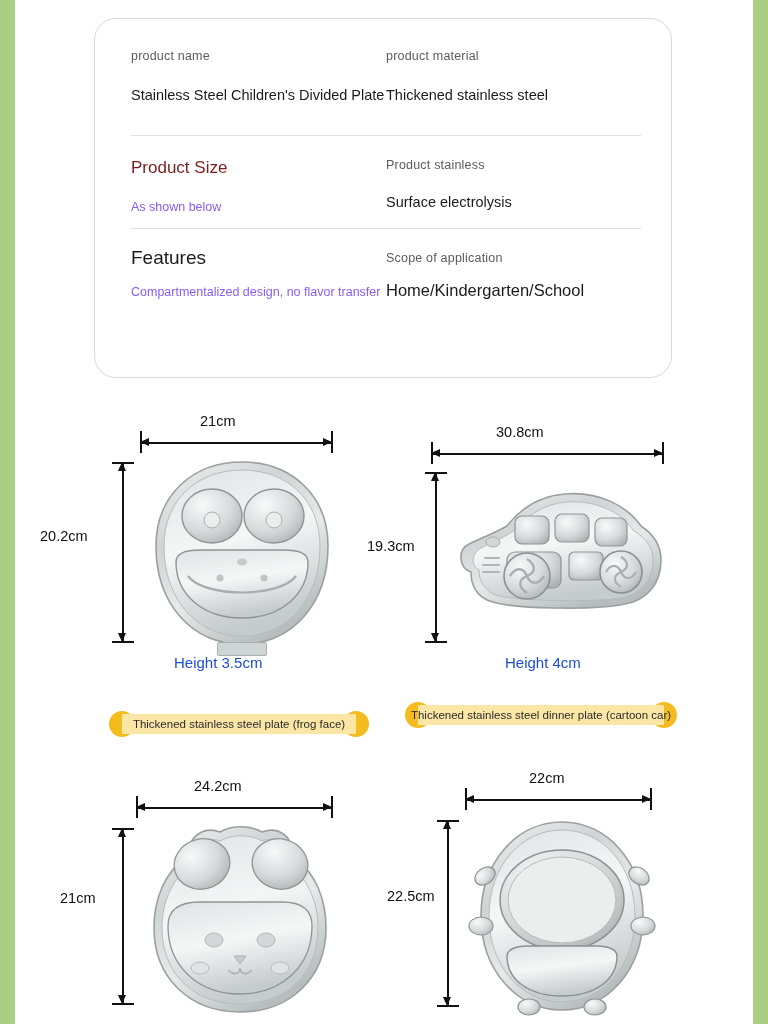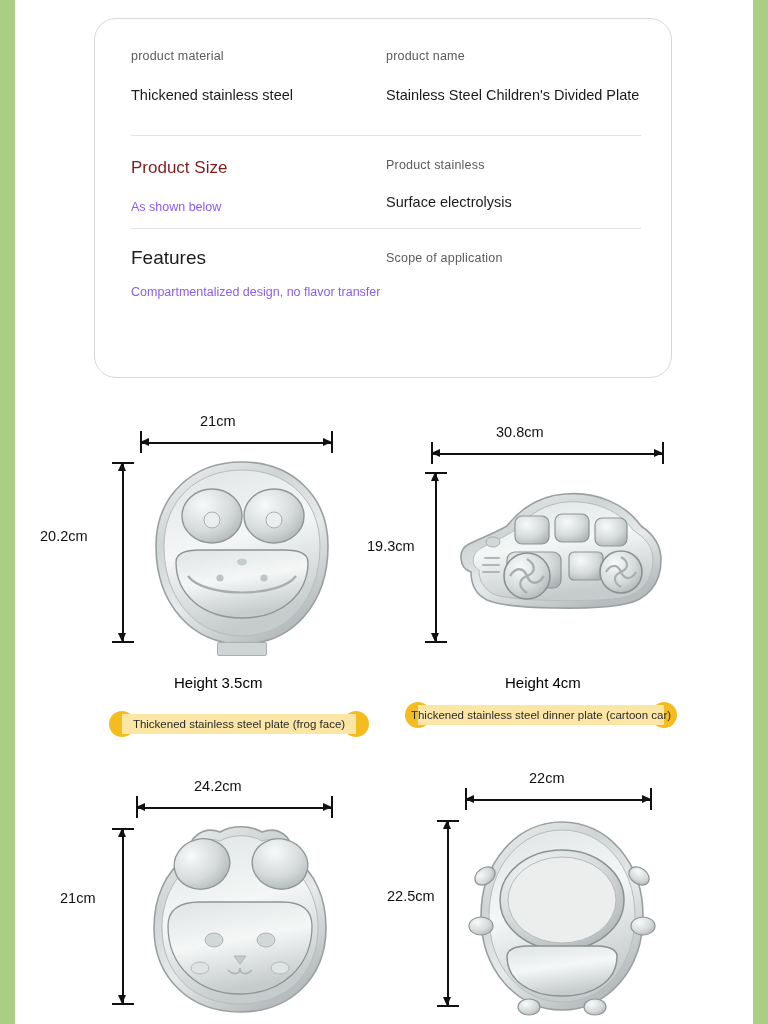--- a/index.html
+++ b/index.html
@@ -106,23 +106,22 @@
   }
   .dim-text {
     position: absolute;
     font-size: 14.5px;
     color: #111;
     white-space: nowrap;
   }
   .height-text {
     position: absolute;
     font-size: 15px;
-    color: #000000;
+    color: #1d4ed8;
     white-space: nowrap;
-    margin-top: 20px;
   }
 
   
   .arrow-h, .arrow-v {
     position: absolute;
     background: #111;
   }
   .arrow-h { height: 1.6px; }
   .arrow-v { width: 1.6px; }
   .cap {
@@ -204,27 +203,27 @@
   <div class="edge right">
       <div class="edge-inner"></div>
     </div>
 
   <div class="content">
 
     <div class="spec-card">
       <div class="spec-inner">
 
         <div class="spec-row r1">
+          <div class="spec-col c1">
+            <div class="lbl">product name</div>
+            <div class="val">Stainless Steel Children's Divided Plate</div>
+          </div>
           <div class="spec-col c2">
             <div class="lbl">product material</div>
             <div class="val">Thickened stainless steel</div>
-          </div>
-          <div class="spec-col c1">
-            <div class="lbl">product name</div>
-            <div class="val">Stainless Steel Children's Divided Plate</div>
           </div>
         </div>
 
         <div class="divider"></div>
 
         <div class="spec-row r2">
           <div class="spec-col c1" style="padding-top:22px;">
             <div class="lbl-lg">Product Size</div>
             <div class="val-sm" style="margin-top:22px;">As shown below</div>
           </div>
@@ -236,20 +235,21 @@
 
         <div class="divider"></div>
 
         <div class="spec-row r3">
           <div class="spec-col c1" style="padding-top:18px;">
             <div class="lbl-xl">Features</div>
             <div class="val-sm" style="margin-top:16px;">Compartmentalized design, no flavor transfer</div>
           </div>
           <div class="spec-col c2" style="padding-top:22px;">
             <div class="lbl">Scope of application</div>
+            <div class="val-xl" style="margin-top:16px;">Home/Kindergarten/School</div>
           </div>
         </div>
 
       </div>
     </div>
 
     <div class="fig" style="left:90px; top:410px; width:240px; height:280px;">
 
       <div class="dim-text" style="left:88px; top:3px;">21cm</div>
       <div class="arrow-h" style="left:28px; top:32px; width:192px;"></div>

